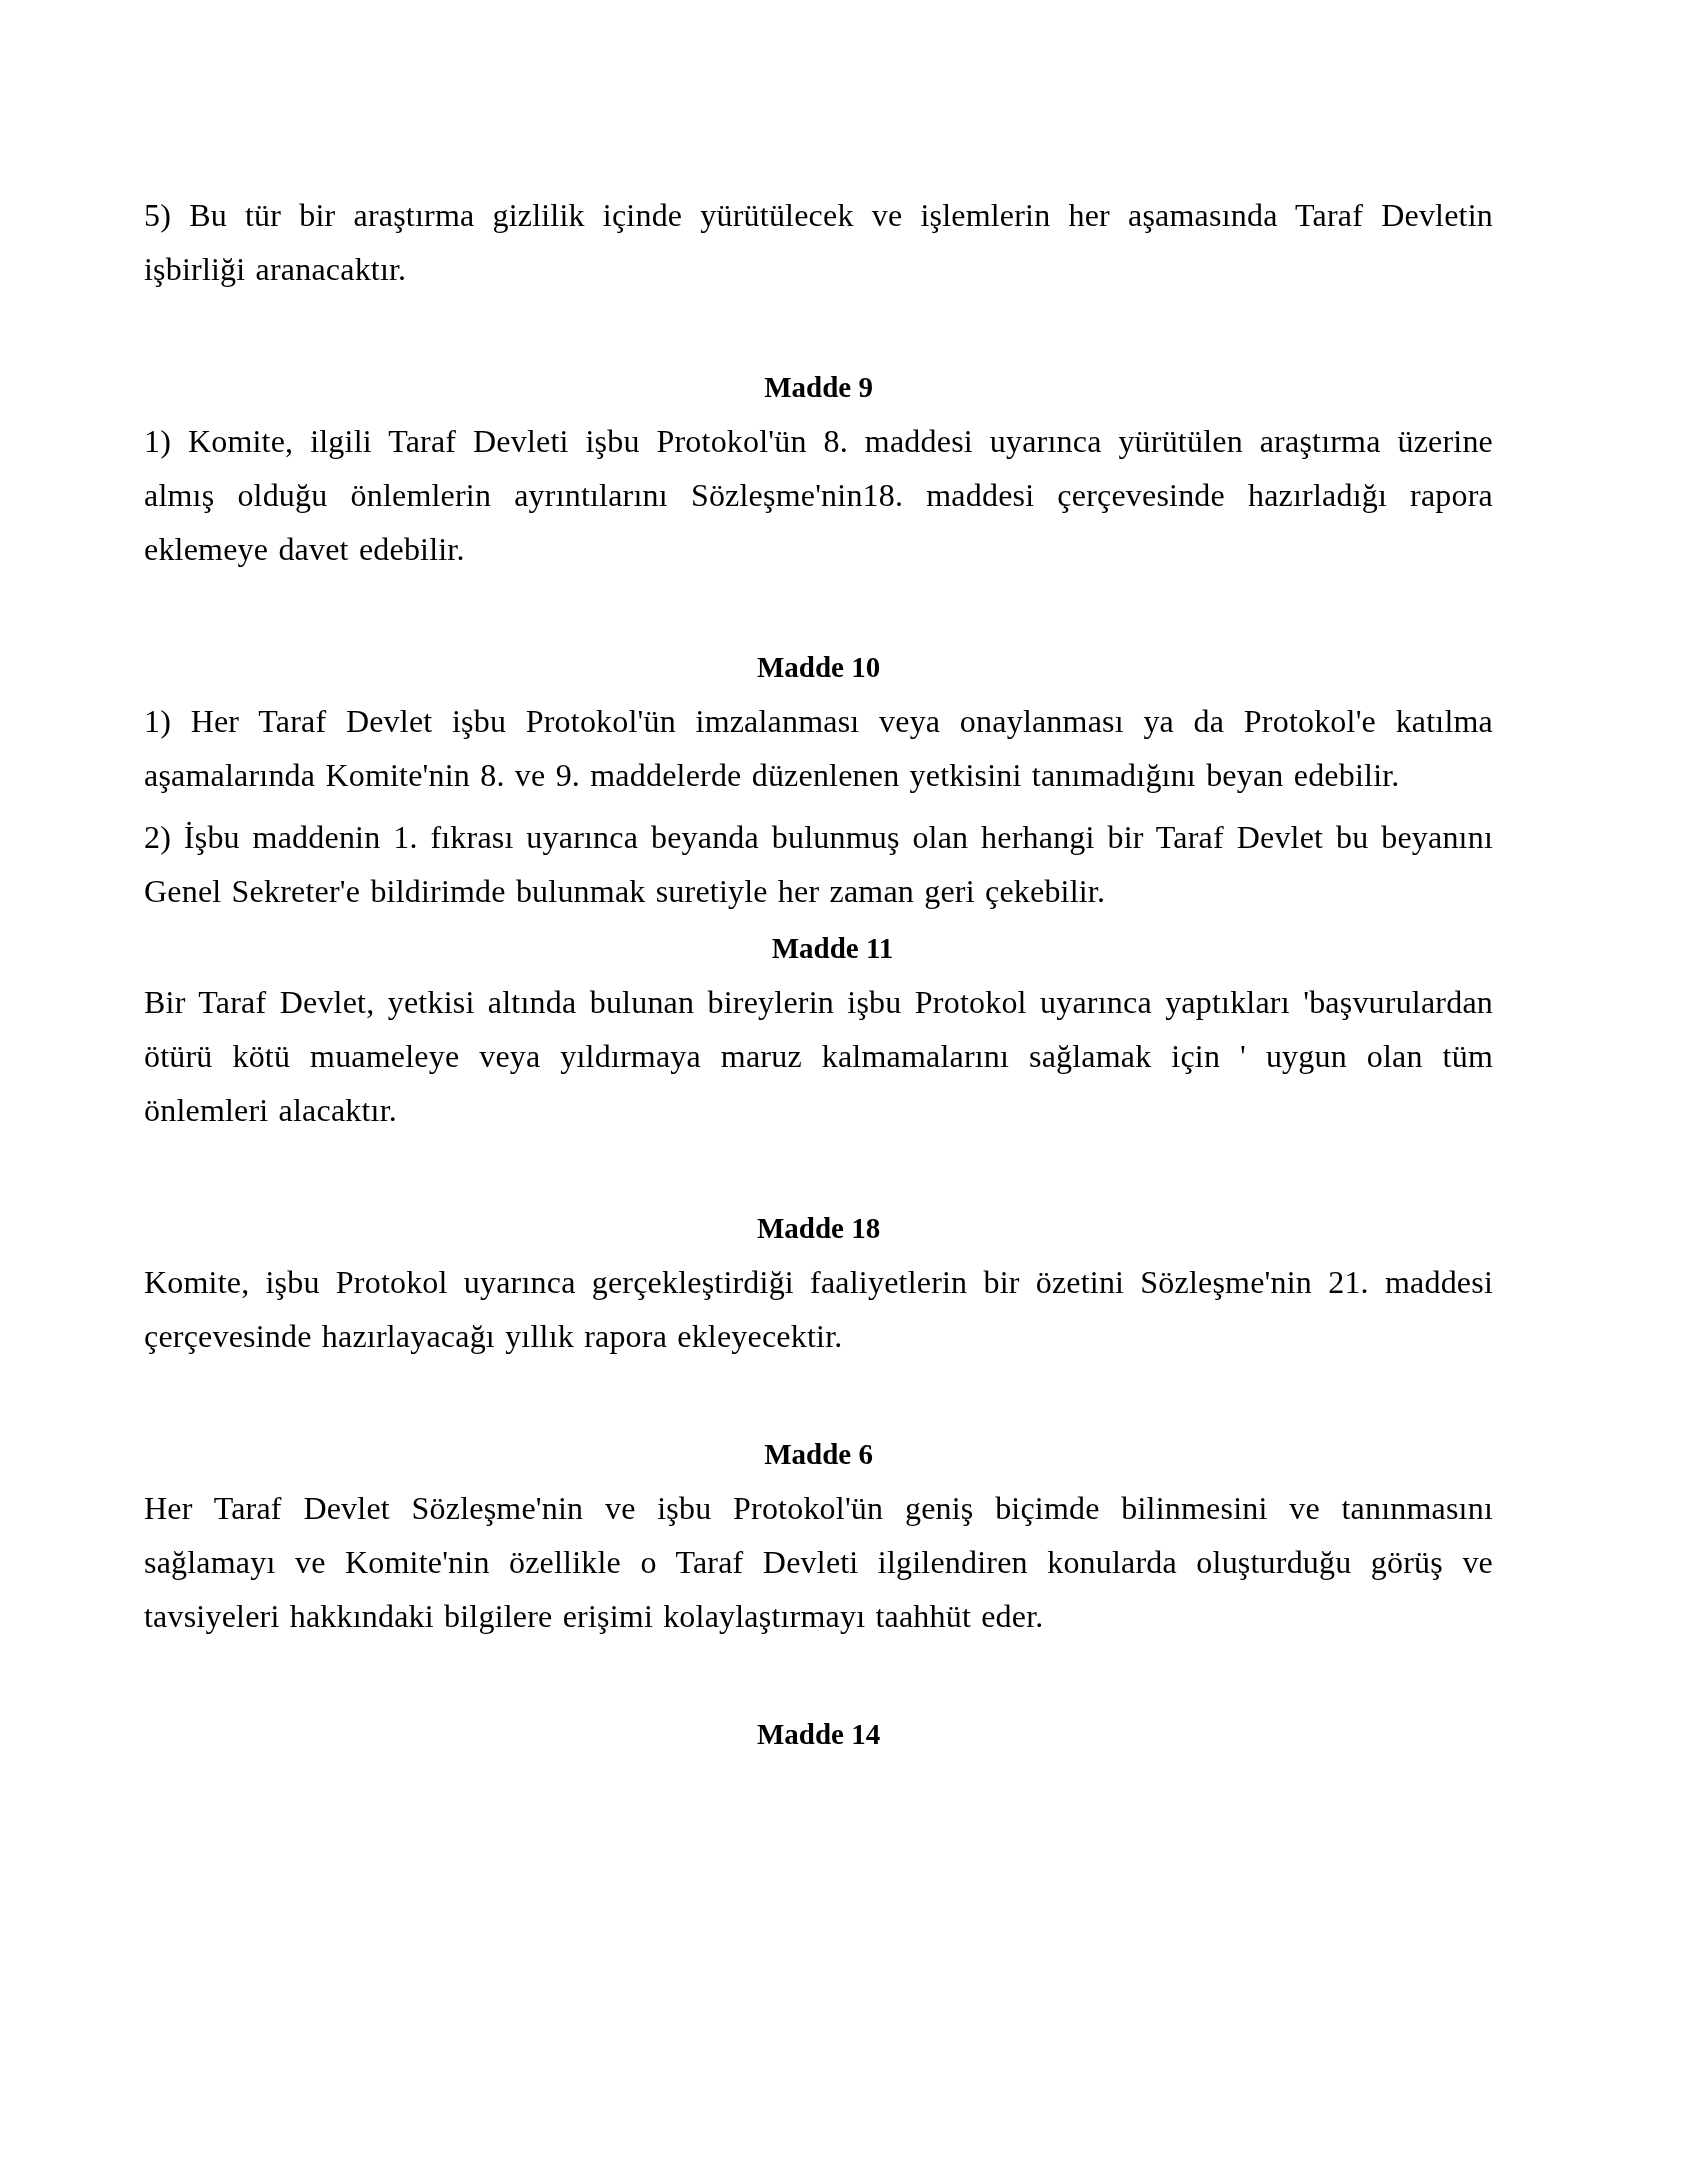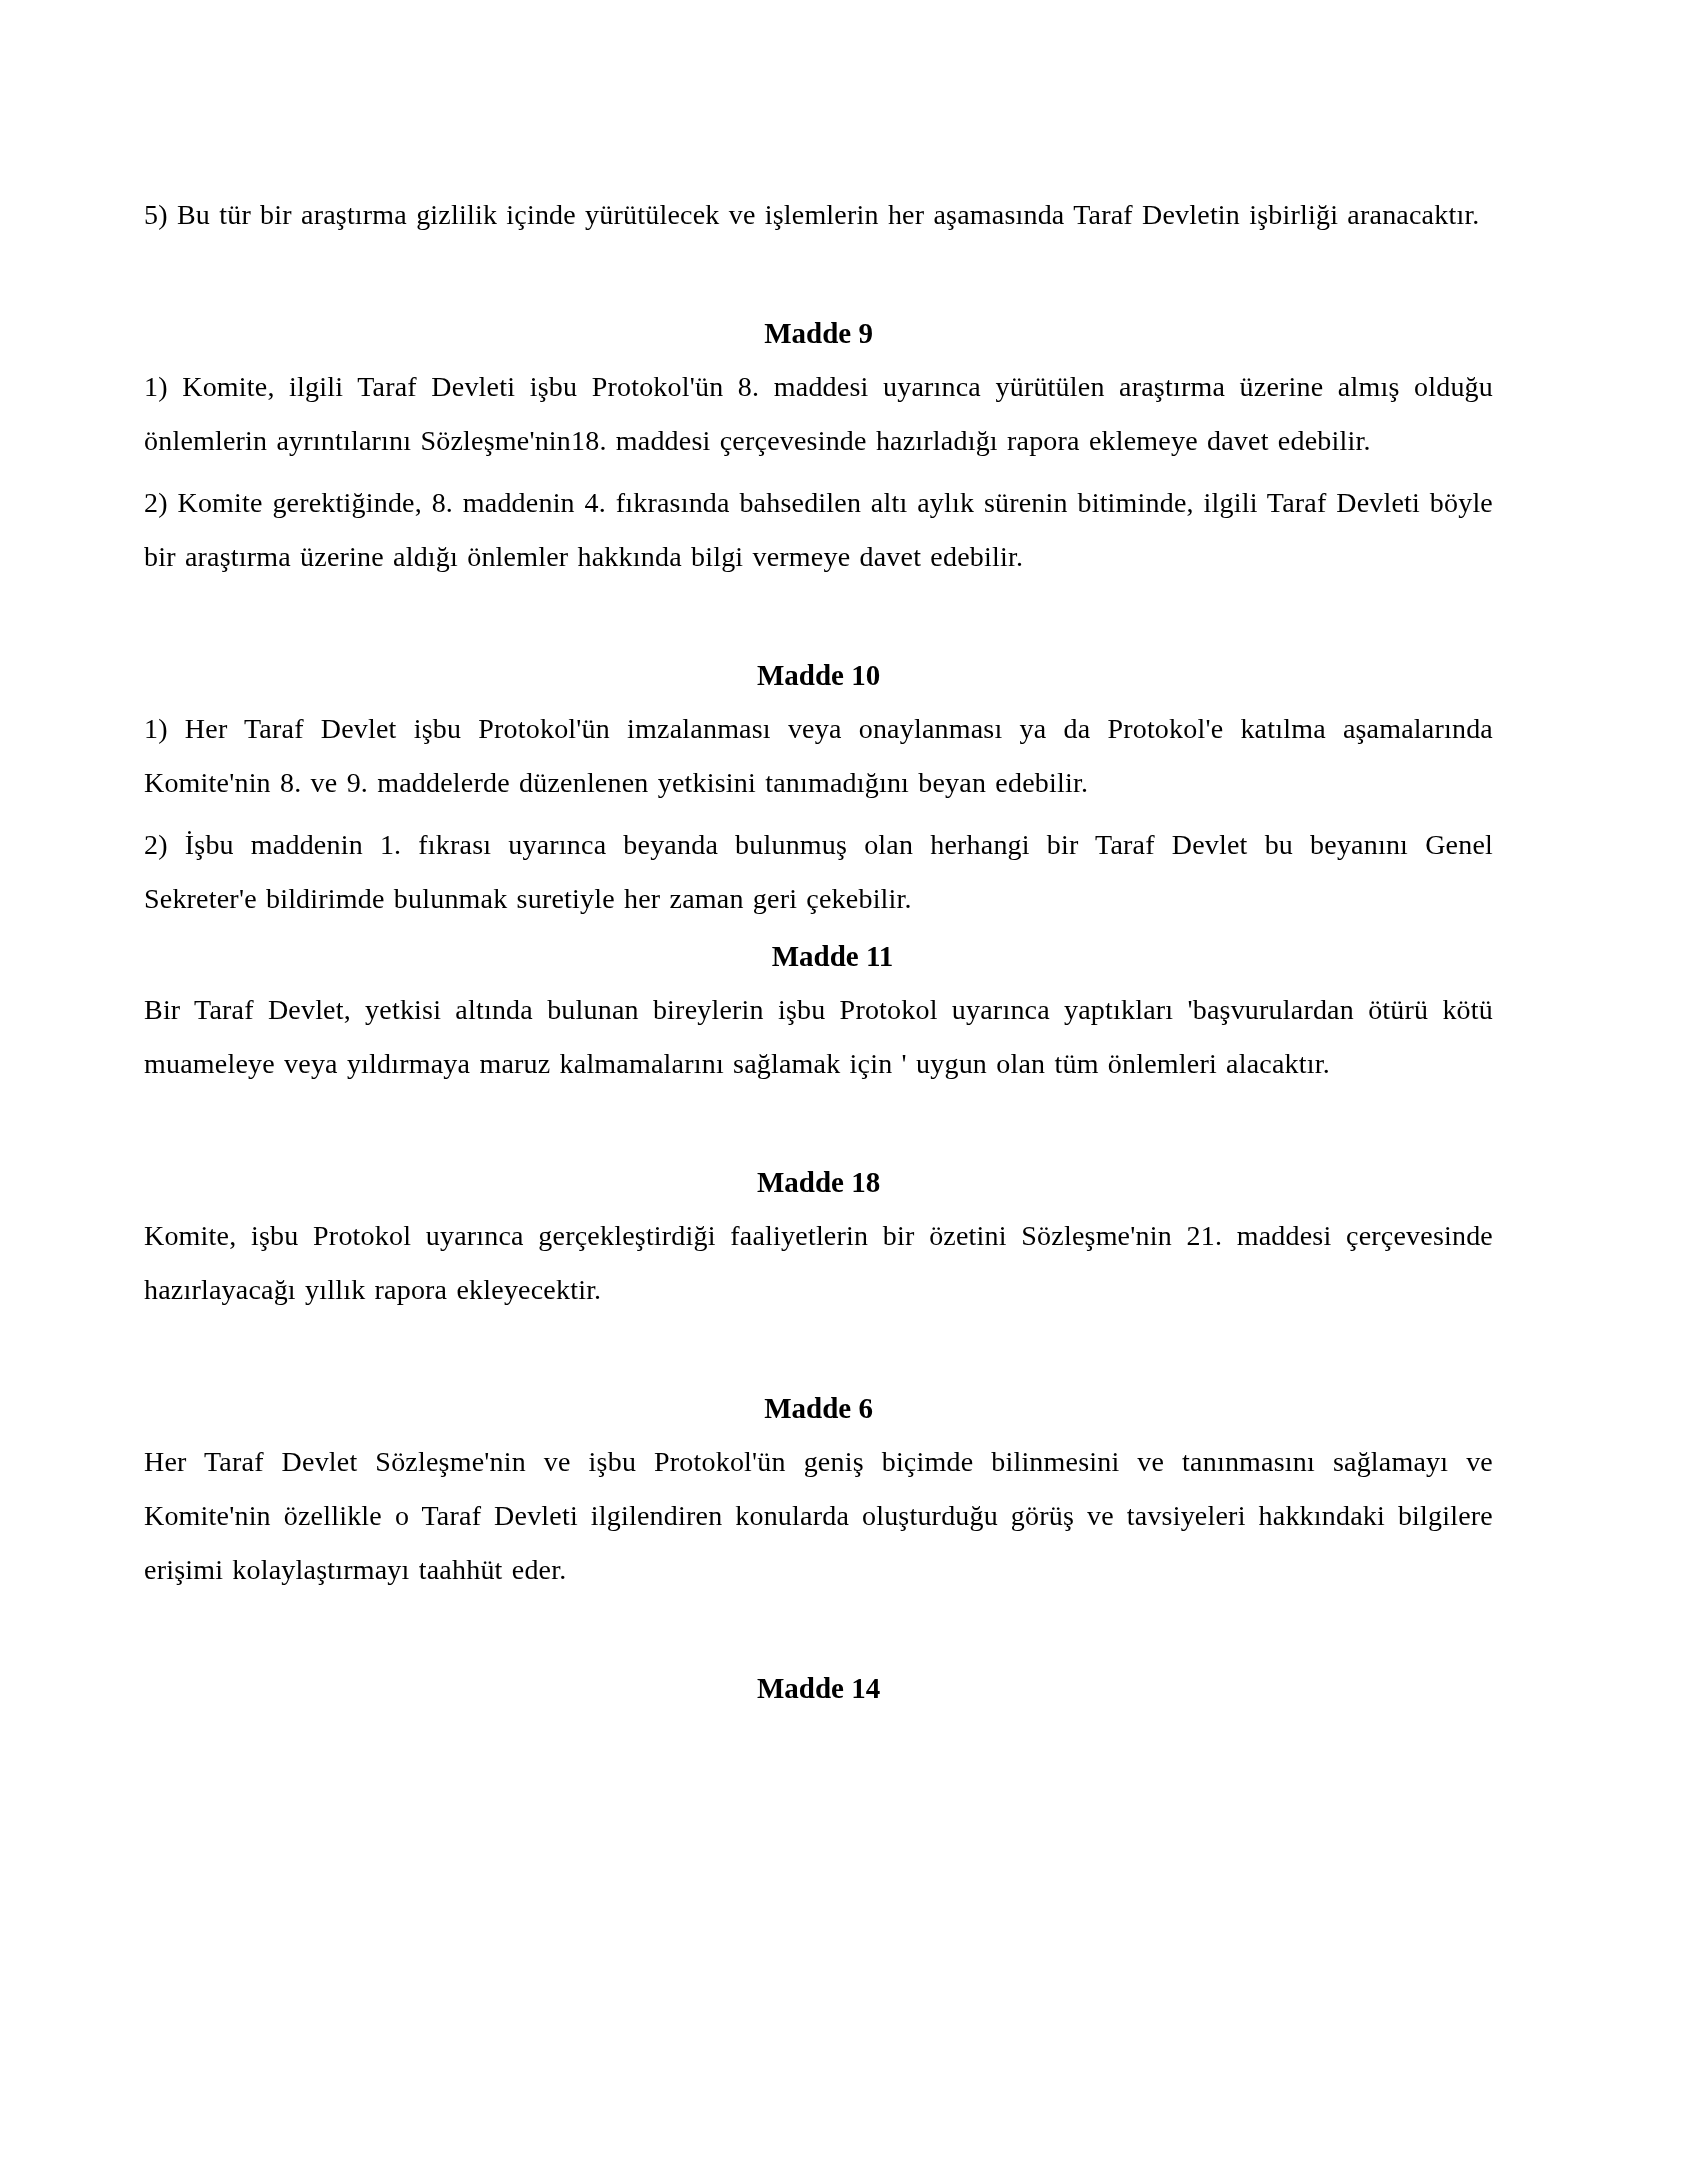--- a/index.html
+++ b/index.html
@@ -16,21 +16,21 @@
   }
   .page {
     box-sizing: border-box;
     width: 1683px;
     height: 2178px;
     padding: 188px 190px 0 144px;
     background: #ffffff;
   }
   .doc-paragraph {
     margin: 0;
-    font-size: 28px;
+    font-size: 32px;
     line-height: 54px;
     text-align: justify;
     letter-spacing: 0.2px;
     word-spacing: 2px;
     color: #000000;
   }
   .doc-paragraph + .doc-paragraph {
     margin-top: 8px;
   }
   .doc-heading {
@@ -50,21 +50,20 @@
 <body>
 
 <div class="page">
 
   <p class="doc-paragraph">5) Bu tür bir araştırma gizlilik içinde yürütülecek ve işlemlerin her aşamasında Taraf Devletin işbirliği aranacaktır.</p>
 
   <h2 class="doc-heading">Madde 9</h2>
 
   <p class="doc-paragraph">1) Komite, ilgili Taraf Devleti işbu Protokol'ün 8. maddesi uyarınca yürütülen araştırma üzerine almış olduğu önlemlerin ayrıntılarını Sözleşme'nin18. maddesi çerçevesinde hazırladığı rapora eklemeye davet edebilir.</p>
 
-  <p class="doc-paragraph">2) Komite gerektiğinde, 8. maddenin 4. fıkrasında bahsedilen altı aylık sürenin bitiminde, ilgili Taraf Devleti böyle bir araştırma üzerine aldığı önlemler hakkında bilgi vermeye davet edebilir.</p>
 
   <h2 class="doc-heading">Madde 10</h2>
 
   <p class="doc-paragraph">1) Her Taraf Devlet işbu Protokol'ün imzalanması veya onaylanması ya da Protokol'e katılma aşamalarında Komite'nin 8. ve 9. maddelerde düzenlenen yetkisini tanımadığını beyan edebilir.</p>
 
   <p class="doc-paragraph">2) İşbu maddenin 1. fıkrası uyarınca beyanda bulunmuş olan herhangi bir Taraf Devlet bu beyanını Genel Sekreter'e bildirimde bulunmak suretiyle her zaman geri çekebilir.</p>
 
   <h2 class="doc-heading no-gap">Madde 11</h2>
 
   <p class="doc-paragraph">Bir Taraf Devlet, yetkisi altında bulunan bireylerin işbu Protokol uyarınca yaptıkları 'başvurulardan ötürü kötü muameleye veya yıldırmaya maruz kalmamalarını sağlamak için ' uygun olan tüm önlemleri alacaktır.</p>

